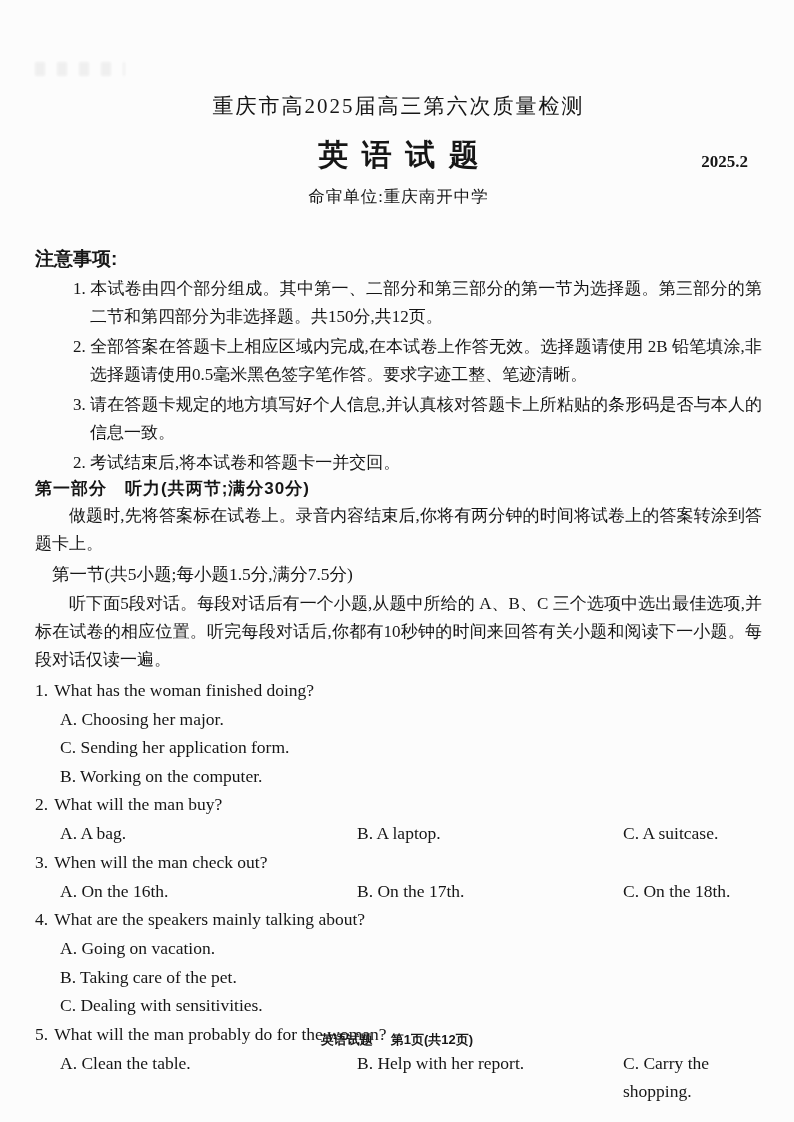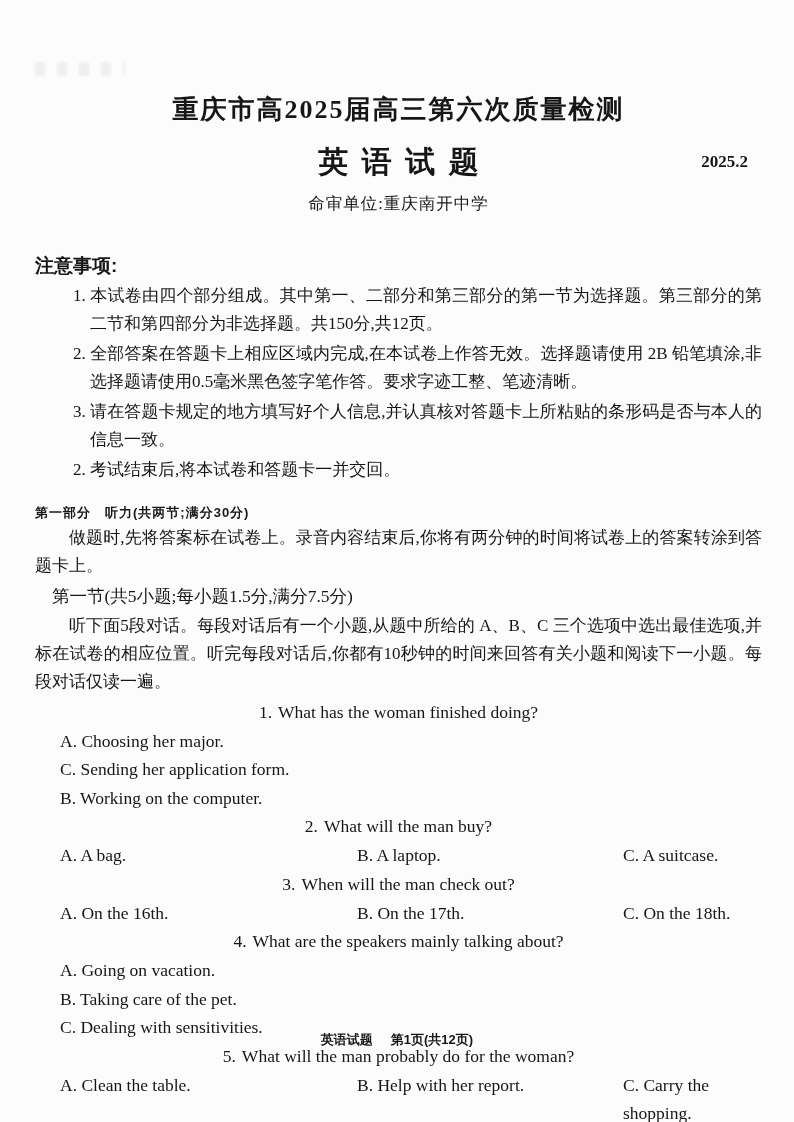--- a/index.html
+++ b/index.html
@@ -26,22 +26,22 @@
     top: 62px;
     width: 90px;
     height: 14px;
     background: repeating-linear-gradient(90deg, #d9d9d9 0 10px, transparent 10px 22px);
     opacity: 0.35;
     filter: blur(1px);
   }
   .exam-header {
     margin-top: 92px;
     text-align: center;
-    font-size: 26px;
-    font-weight: bold;
+    font-size: 21px;
+    font-weight: normal;
     letter-spacing: 2px;
   }
   .main-title {
     margin-top: 15px;
     text-align: center;
     font-family: "Liberation Sans", "DejaVu Sans", sans-serif;
     font-size: 30px;
     font-weight: bold;
     letter-spacing: 0.45em;
     text-indent: 0.45em; 
@@ -67,44 +67,44 @@
   }
   .notice-item {
     margin-top: 3px;
     padding-left: 55px;
     text-indent: -17px;
     font-size: 17px;
     line-height: 27.5px;
     text-align: justify;
   }
   .part-heading {
-    margin-top: 20px;
-    font-family: "Liberation Sans", "DejaVu Sans", sans-serif;
-    font-size: 13px;
+    margin-top: 0;
+    font-family: "Liberation Sans", "DejaVu Sans", sans-serif;
+    font-size: 17px;
     font-weight: bold;
     letter-spacing: 1px;
   }
   .para {
     margin: 2px 0 0 0;
     font-size: 17px;
     line-height: 28px;
     text-align: justify;
     text-indent: 2em;
   }
   .section-heading {
     margin-top: 2px;
     font-size: 17.5px;
     line-height: 28px;
     margin-left: 17px;
   }
   .questions {
     margin-top: 2px;
     font-size: 17.5px;
   }
-  .q-stem { line-height: 29px; text-align: center; }
+  .q-stem { line-height: 29px; }
   .q-stem .q-num { margin-right: 6px; }
   .options-stacked .opt {
     padding-left: 25px;
     line-height: 28.5px;
   }
   .options-row {
     display: grid;
     grid-template-columns: 283px 252px 1fr;
     line-height: 28.5px;
     gap: 14px;

